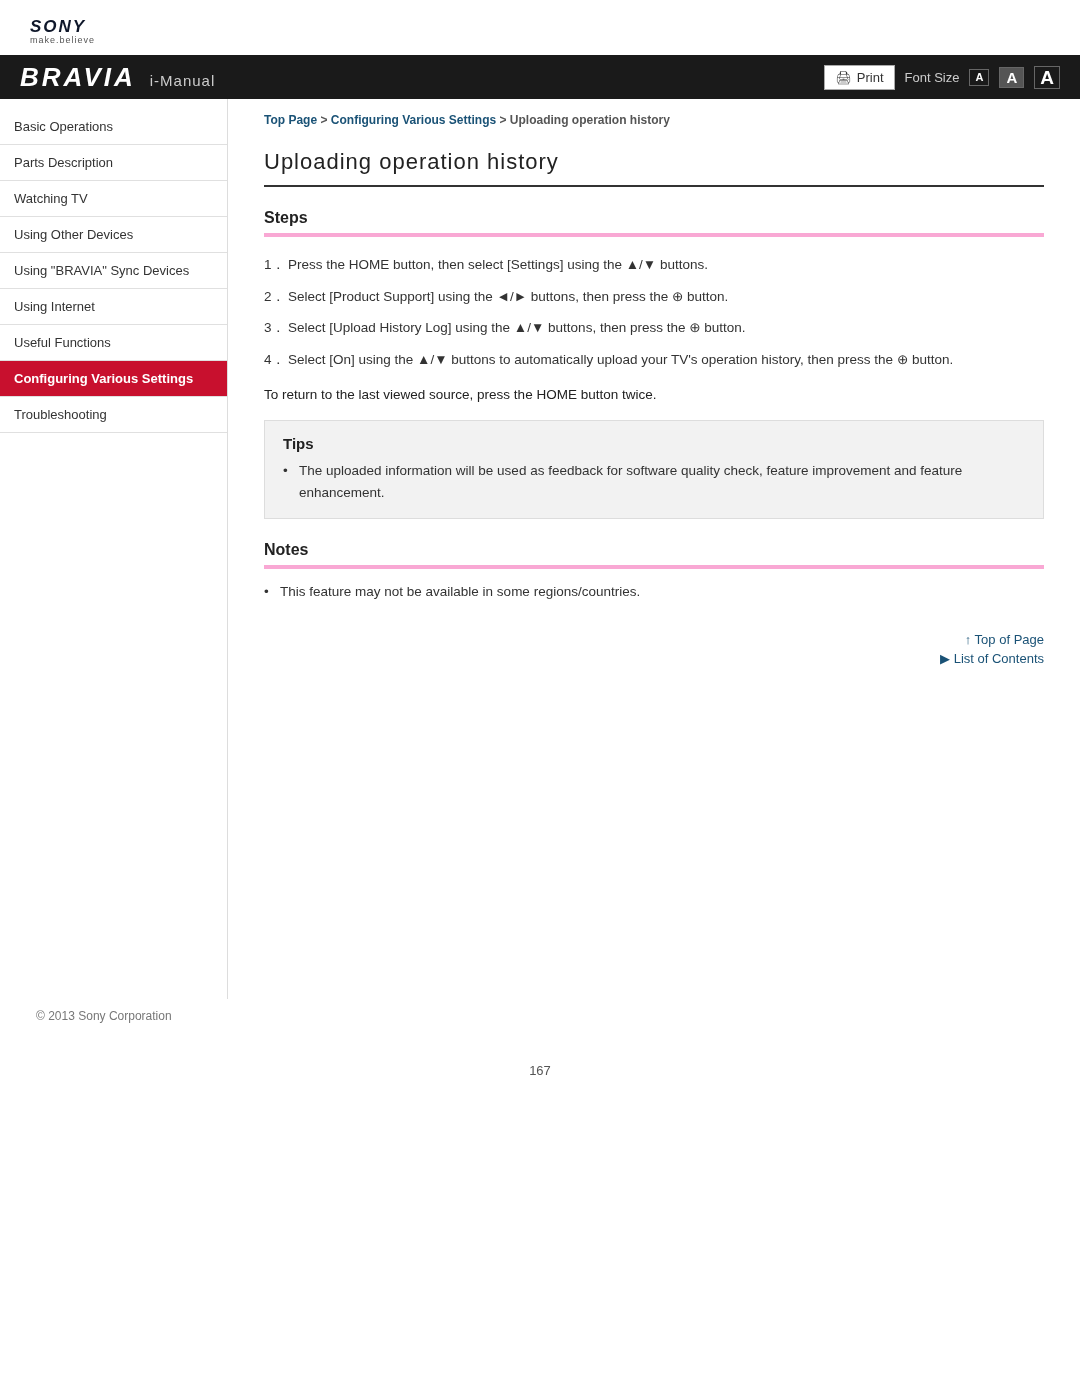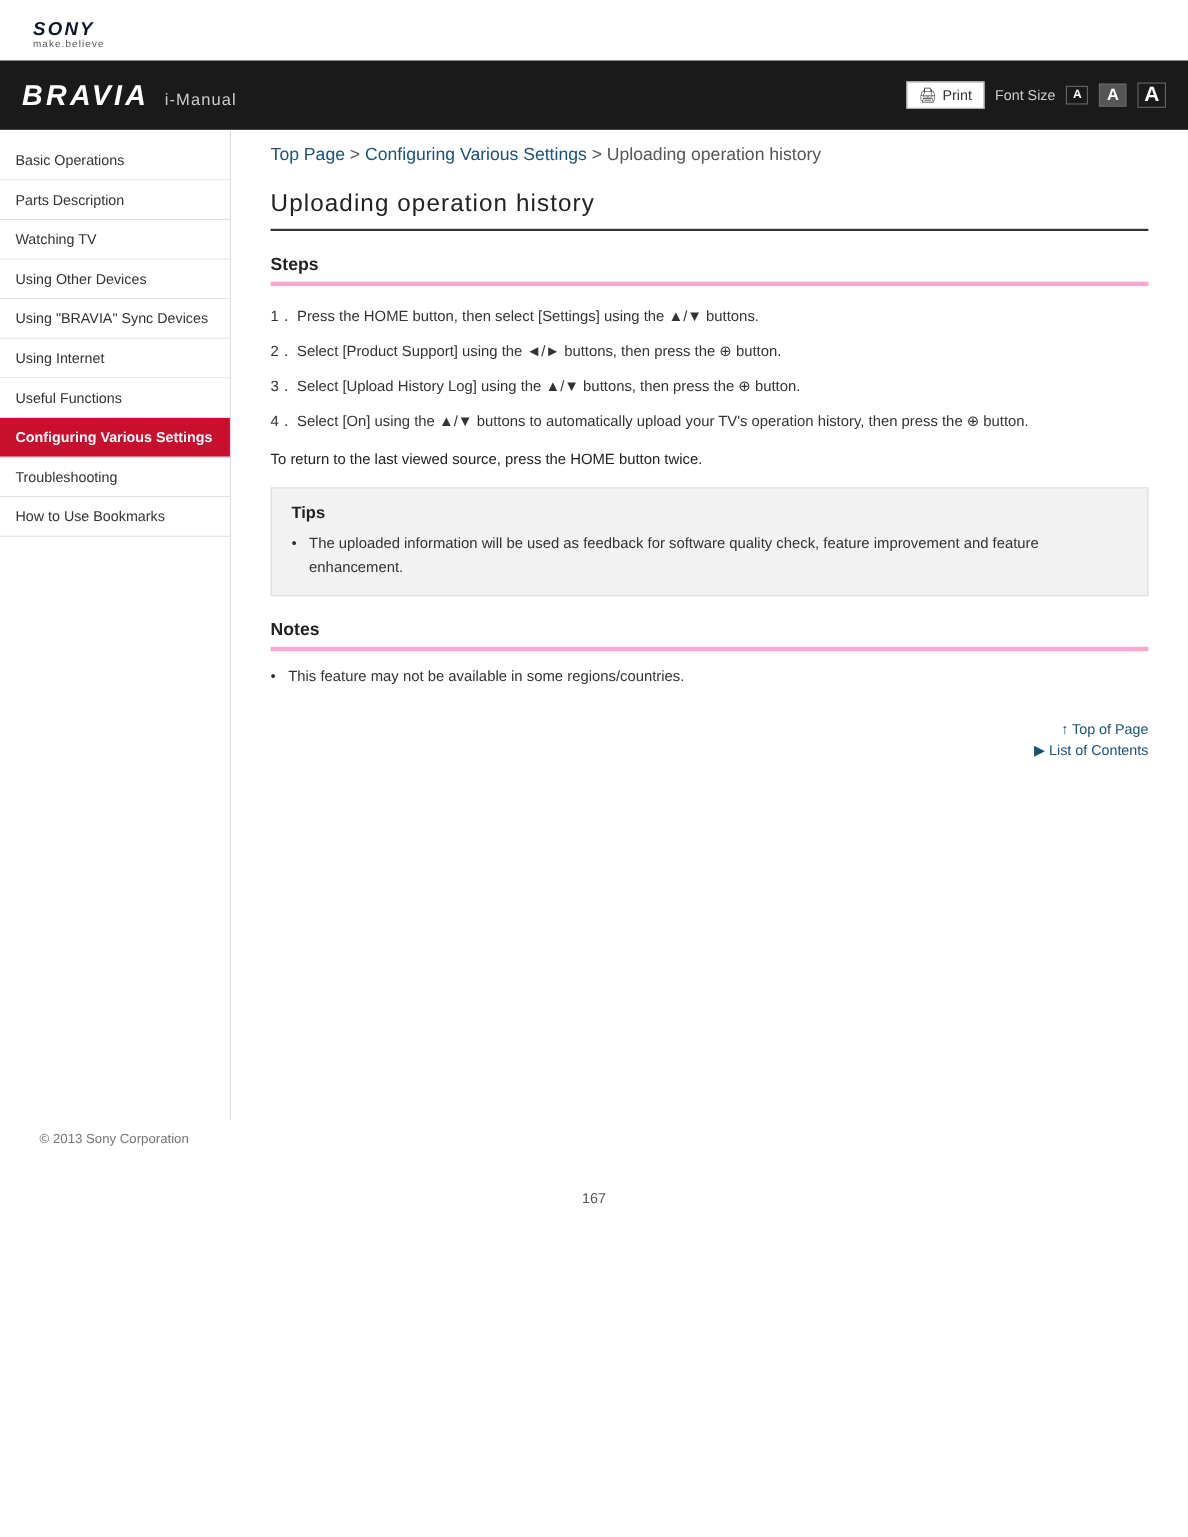--- a/index.html
+++ b/index.html
@@ -26,21 +26,21 @@
     }
     .sony-tagline {
       font-size: 9px;
       color: #555;
       letter-spacing: 1px;
     }
 
     
     .nav-bar {
       background: #1a1a1a;
-      height: 63px;
+      height: 44px;
       display: flex;
       align-items: center;
       padding: 0 20px;
       justify-content: space-between;
     }
     .nav-brand {
       display: flex;
       align-items: baseline;
       gap: 14px;
     }
@@ -89,21 +89,21 @@
     .font-btn-lg { font-size: 19px; padding: 1px 5px; }
 
     
     .main-layout {
       display: flex;
       min-height: 900px;
     }
 
     
     .sidebar {
-      width: 210px;
+      width: 228px;
       flex-shrink: 0;
       border-right: 1px solid #ddd;
       padding-top: 10px;
     }
     .sidebar-item {
       display: block;
       padding: 10px 14px;
       font-size: 13px;
       color: #333;
       border-bottom: 1px solid #e0e0e0;
@@ -119,22 +119,23 @@
 
     
     .content {
       flex: 1;
       padding: 0 36px 30px 36px;
     }
 
     
     .breadcrumb {
       padding: 14px 0 8px 0;
-      font-size: 16px;
+      font-size: 12px;
       color: #555;
+      font-weight: bold;
     }
     .breadcrumb a {
       color: #1a5276;
       text-decoration: none;
     }
     .breadcrumb span { color: #555; }
 
     
     .page-title {
       font-size: 22px;
@@ -297,21 +298,20 @@
 
   <a class="sidebar-item" href="#">Basic Operations</a>
       <a class="sidebar-item" href="#">Parts Description</a>
       <a class="sidebar-item" href="#">Watching TV</a>
       <a class="sidebar-item" href="#">Using Other Devices</a>
       <a class="sidebar-item" href="#">Using "BRAVIA" Sync Devices</a>
       <a class="sidebar-item" href="#">Using Internet</a>
       <a class="sidebar-item" href="#">Useful Functions</a>
       <a class="sidebar-item active" href="#">Configuring Various Settings</a>
       <a class="sidebar-item" href="#">Troubleshooting</a>
-      <a class="sidebar-item" href="#">How to Use Bookmarks</a>
     </nav>
 
   <div class="content">
 
     <div class="breadcrumb">
       <a href="#">Top Page</a>
       <span> &gt; </span>
       <a href="#">Configuring Various Settings</a>
       <span> &gt; </span>
       <span>Uploading operation history</span>

